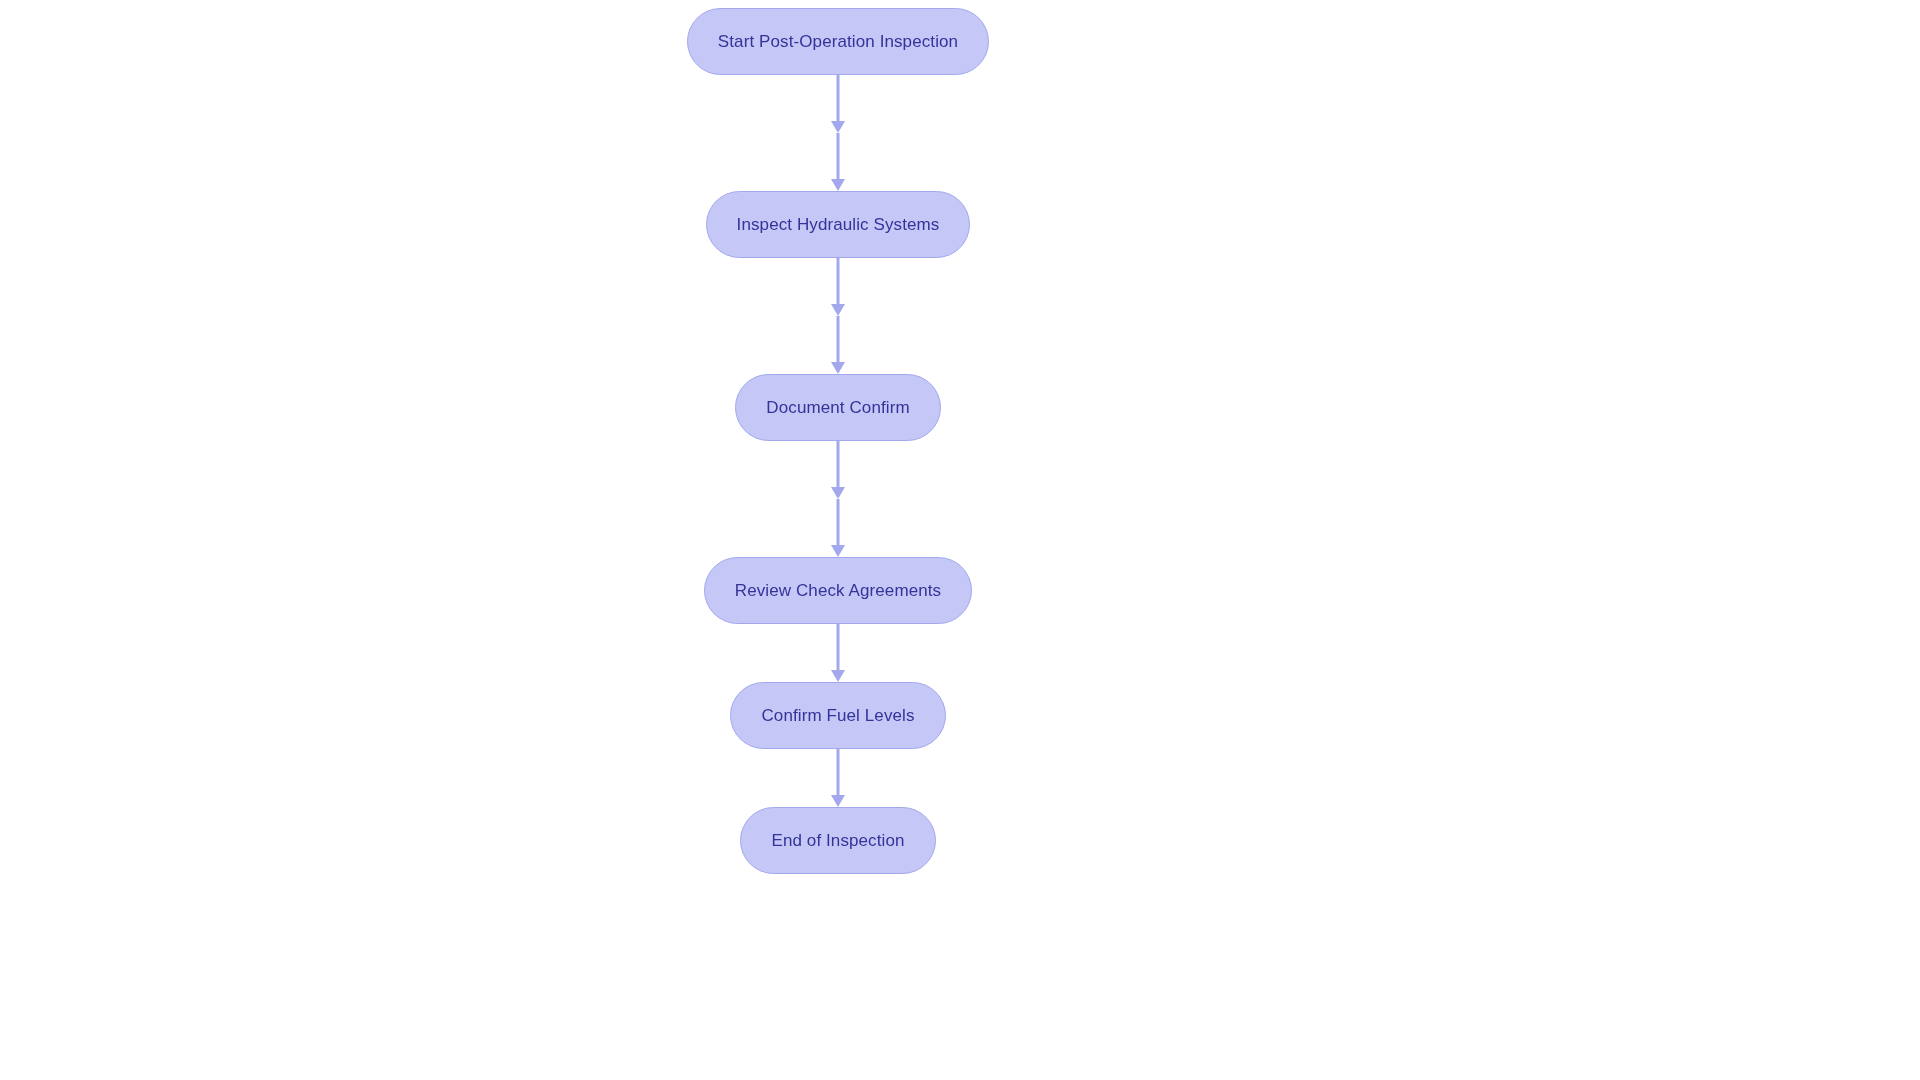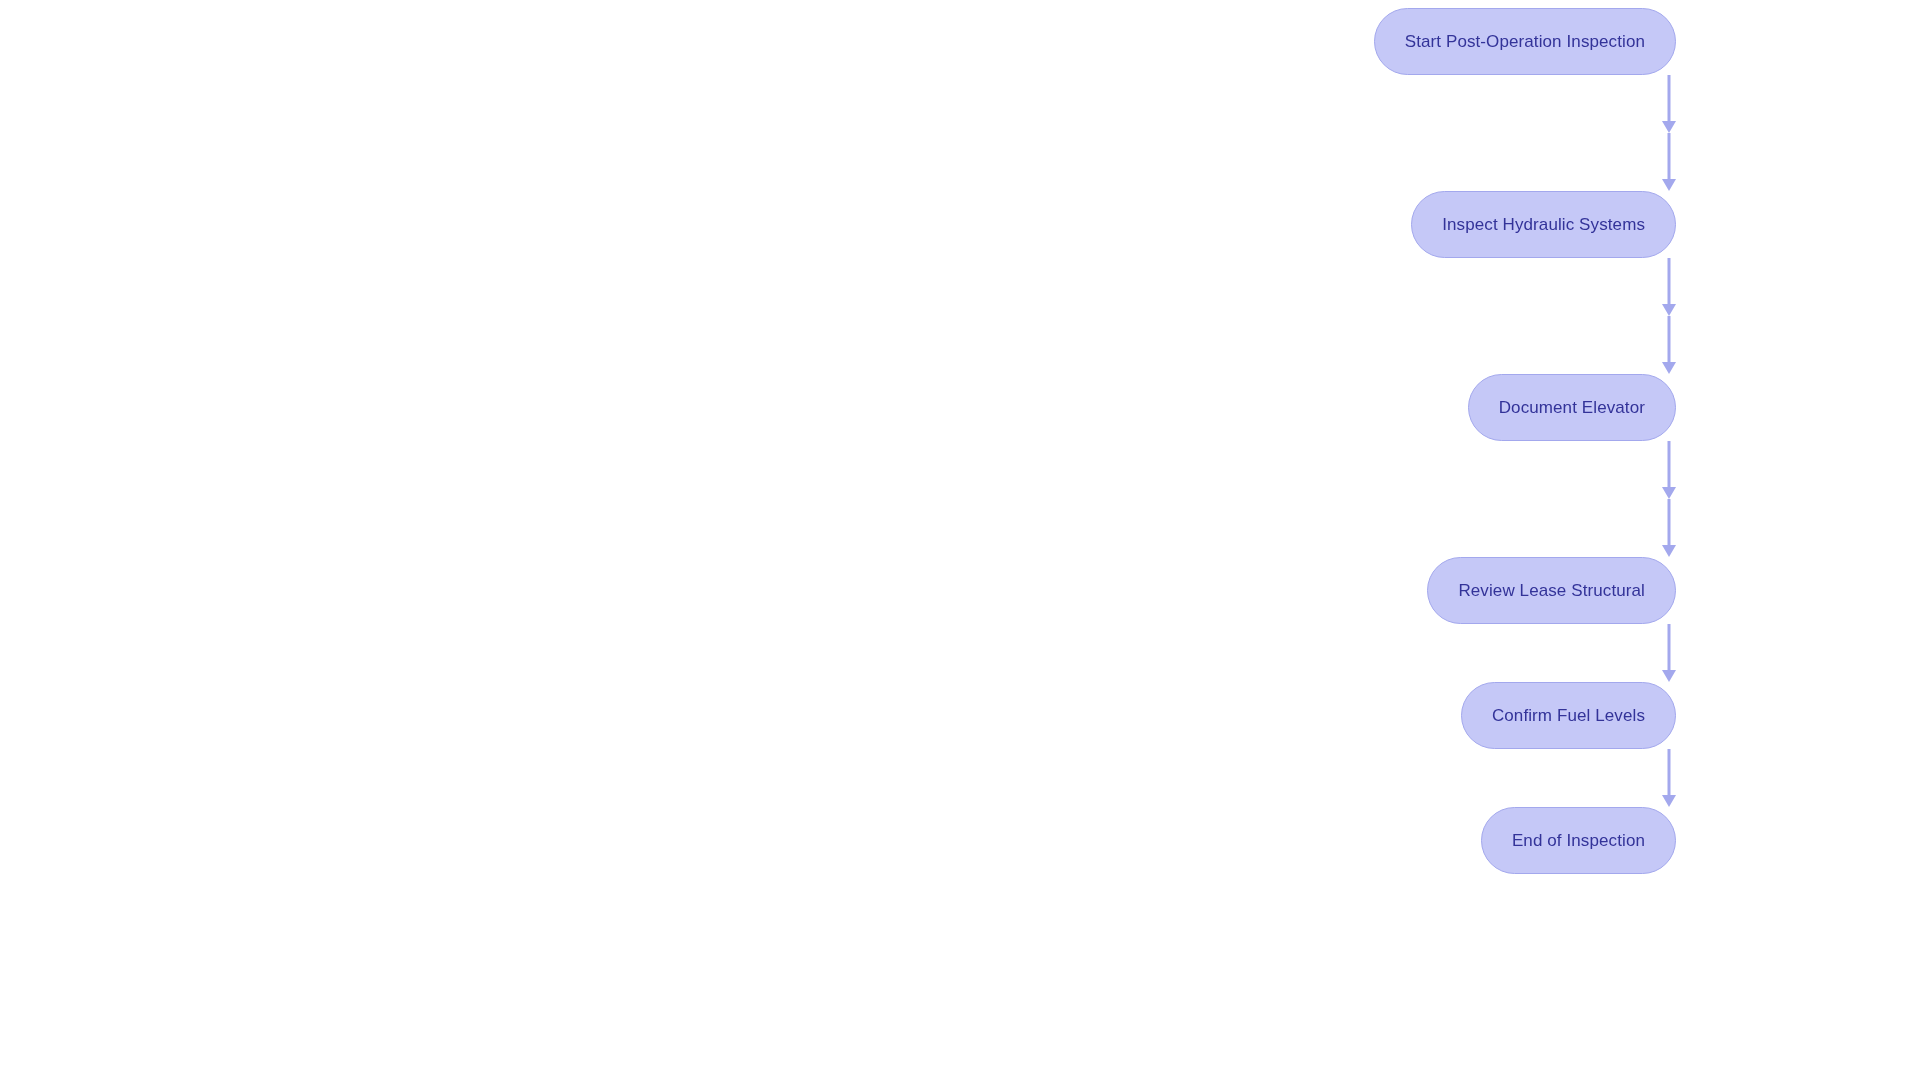--- a/index.html
+++ b/index.html
@@ -22,21 +22,21 @@
     background: #ffffff;
   }
 
   .flow-column {
     position: absolute;
     left: 0;
     top: 0;
     width: 1676px;
     display: flex;
     flex-direction: column;
-    align-items: flex-end;
+    align-items: center;
   }
 
   
   .node {
     box-sizing: border-box;
     height: 67px;
     border-radius: 34px;
     background: #c5c8f7;
     border: 1.5px solid #a3a8ed;
     display: flex;
@@ -103,32 +103,32 @@
       </div>
       <div class="connector">
         <div class="conn-line"></div>
         <div class="conn-arrow"></div>
       </div>
       <div class="connector">
         <div class="conn-line"></div>
         <div class="conn-arrow"></div>
       </div>
       <div class="node">
-        <span class="node-label">Document Elevator</span>
+        <span class="node-label">Document Confirm</span>
       </div>
       <div class="connector">
         <div class="conn-line"></div>
         <div class="conn-arrow"></div>
       </div>
       <div class="connector">
         <div class="conn-line"></div>
         <div class="conn-arrow"></div>
       </div>
       <div class="node">
-        <span class="node-label">Review Lease Structural</span>
+        <span class="node-label">Review Check Agreements</span>
       </div>
       <div class="connector">
         <div class="conn-line"></div>
         <div class="conn-arrow"></div>
       </div>
       <div class="node">
         <span class="node-label">Confirm Fuel Levels</span>
       </div>
       <div class="connector">
         <div class="conn-line"></div>

